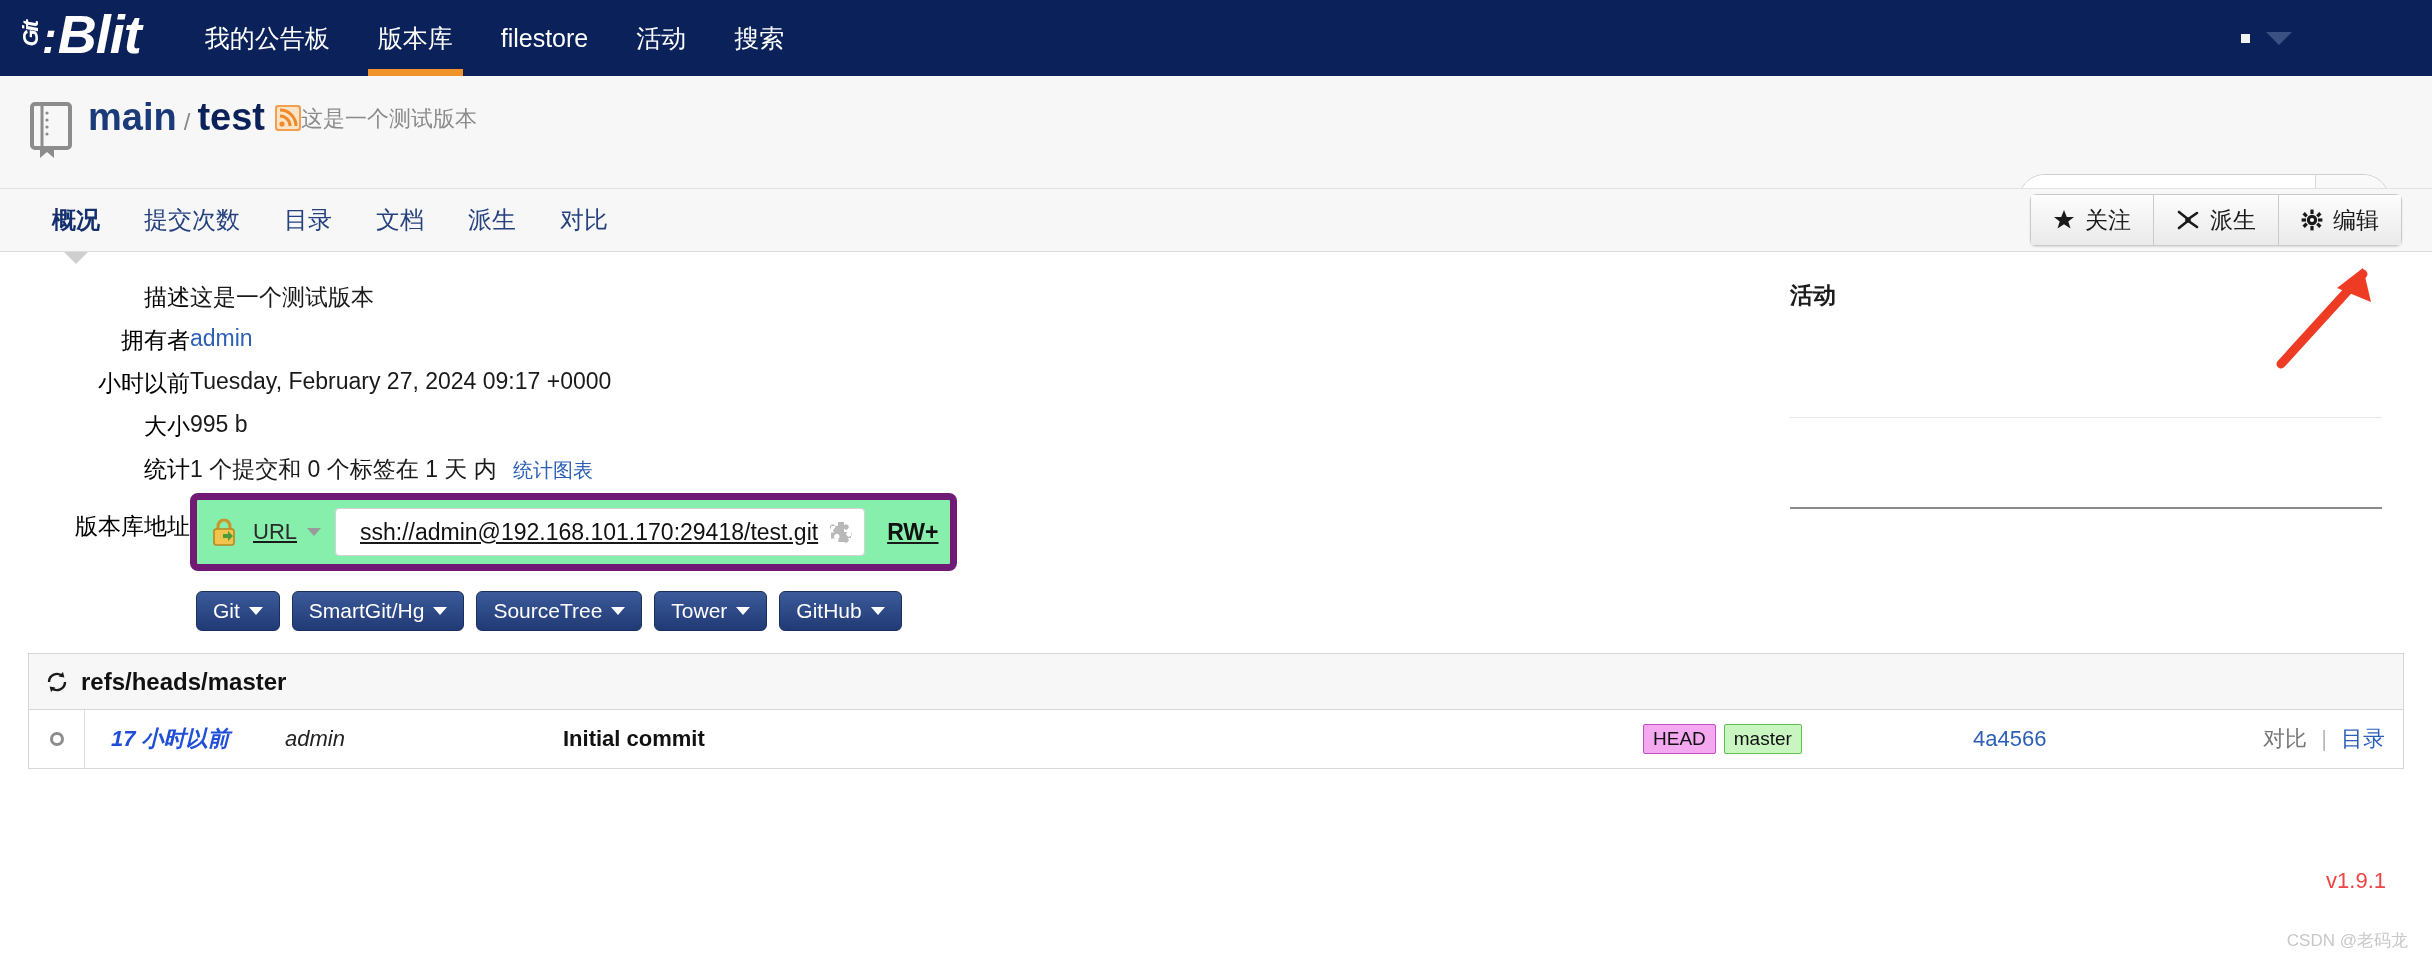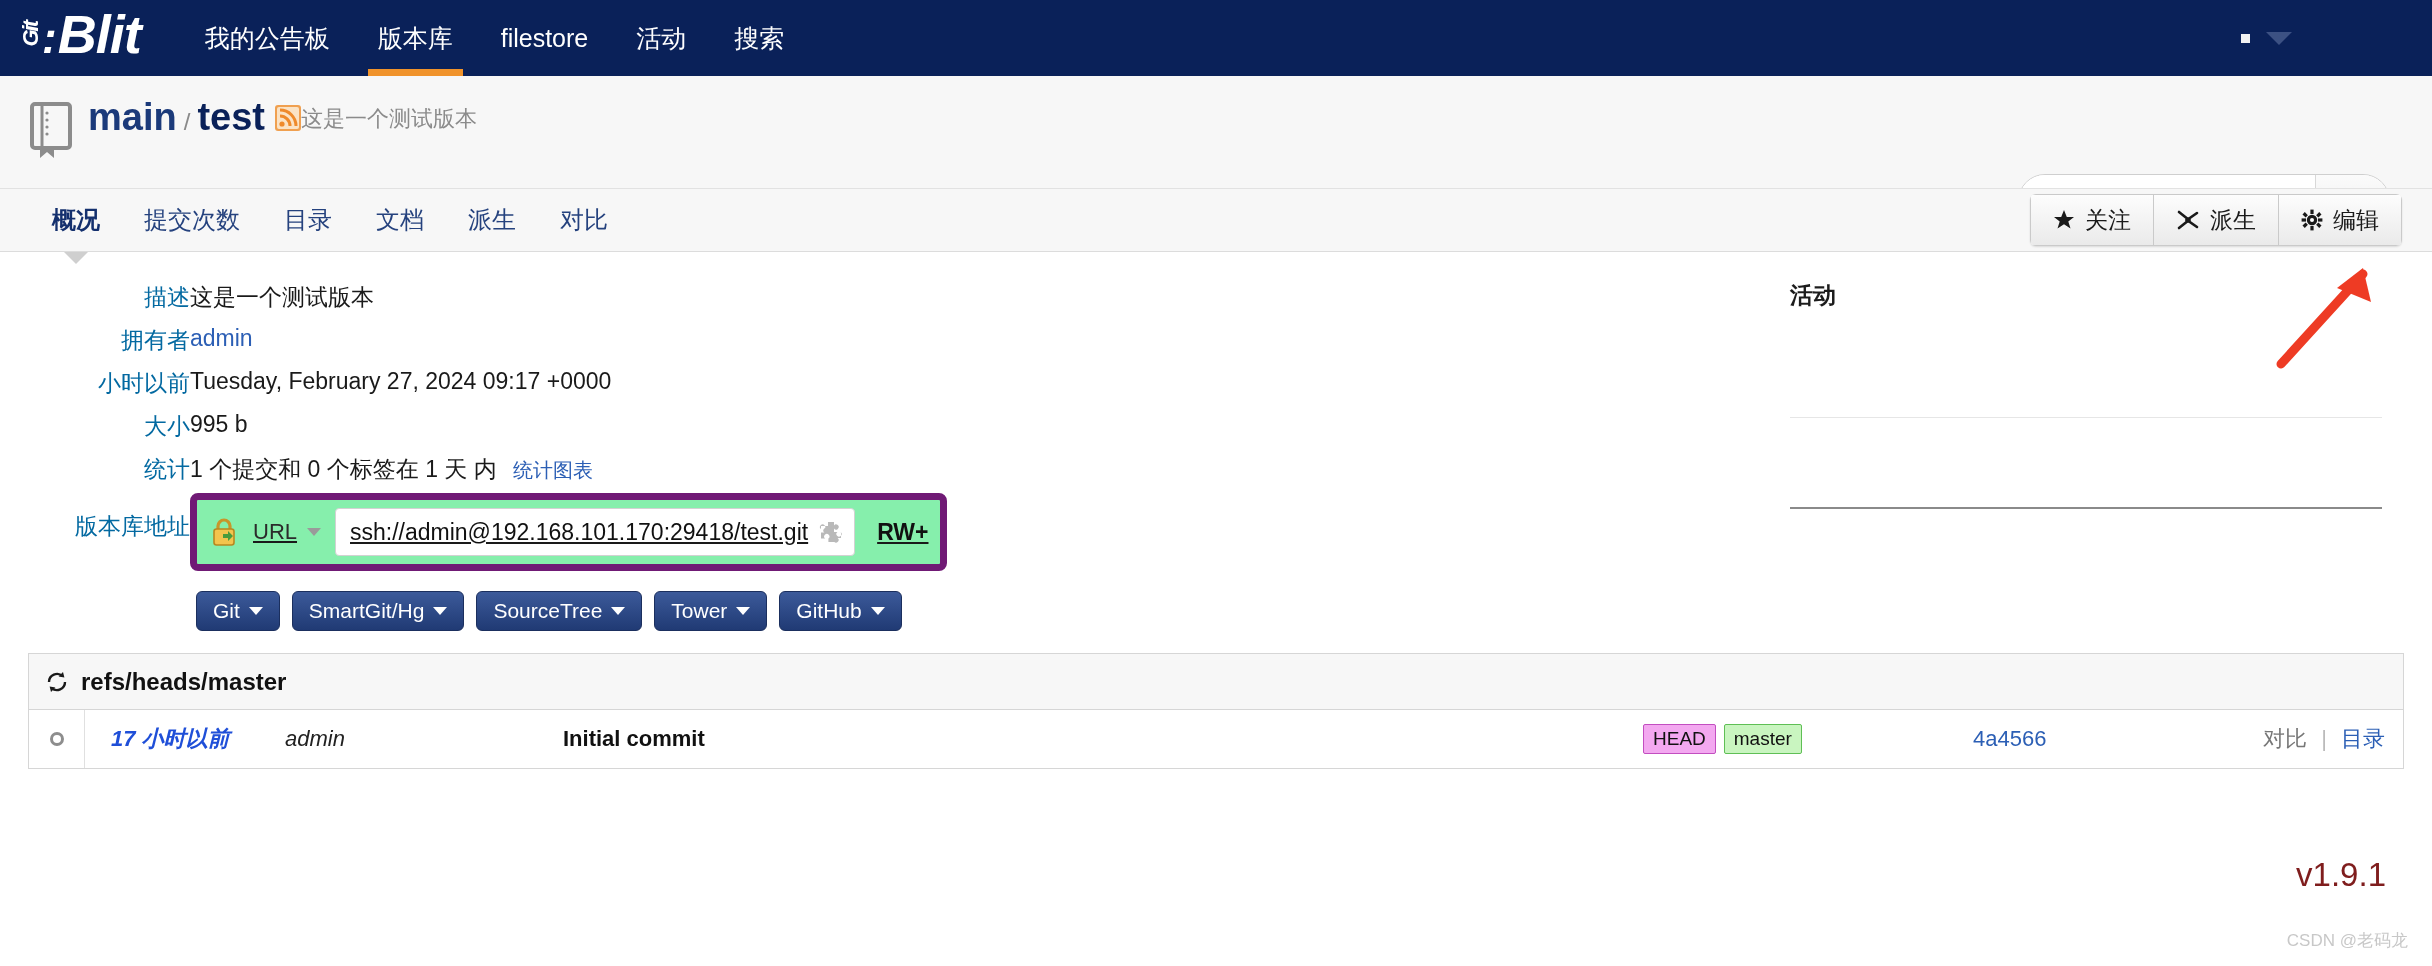--- a/index.html
+++ b/index.html
@@ -257,21 +257,21 @@
     padding: 0;
     position: relative;
   }
   .left-col { width: 1760px; padding: 24px 0 0 0; }
   .right-col { flex: 1; padding: 24px 50px 0 30px; }
 
   table.infotbl { border-collapse: collapse; }
   table.infotbl td { vertical-align: top; padding: 6px 0; }
   td.lbl {
     text-align: right;
-    color: #0369a1;
+    color: #000000;
     font-size: 23px;
     width: 190px;
     padding-right: 18px;
     white-space: nowrap;
   }
   td.val { font-size: 23px; color: #1a1a1a; padding-left: 4px; }
   .lnk { color: #2c5fb5; text-decoration: none; cursor: pointer; }
   .lnk-sm { color: #2c5fb5; font-size: 20px; text-decoration: none; cursor: pointer; }
 
   
@@ -298,21 +298,21 @@
     border-left: 7px solid transparent;
     border-right: 7px solid transparent;
     border-top: 8px solid #9a9a9a;
   }
   .url-field {
     display: flex; align-items: center;
     background: #fff;
     border: 1px solid #d2d2d2;
     border-radius: 4px;
     height: 48px;
-    padding: 0 10px 0 14px;
+    padding: 0 10px 0 24px;
     gap: 10px;
   }
   .url-text {
     font-size: 23px; color: #111;
     font-family: "Liberation Sans", "DejaVu Sans", sans-serif;
     white-space: nowrap;
   }
   .puzzle-icon { width: 26px; height: 26px; cursor: pointer; }
   .rw { font-size: 23px; font-weight: bold; color: #111; margin-left: 14px; }
 
@@ -396,22 +396,22 @@
   .badge.branch { background: #c9f5c0; border: 1px solid #5fbf55; color: #111; }
   .c-hash { width: 240px; color: #2c5fb5; text-align: left; cursor: pointer; }
   .c-links { width: 190px; text-align: right; padding-right: 18px; color: #777; font-size: 22px; white-space: nowrap; }
   .c-links .sep { color: #bbb; margin: 0 8px; }
 
   
   .footer {
     position: absolute;
     right: 46px;
     bottom: 72px;
-    font-size: 33px;
-    color: #7f1d1d;
+    font-size: 22px;
+    color: #ef4444;
     cursor: pointer;
   }
   .watermark {
     position: absolute;
     right: 24px;
     bottom: 14px;
     font-size: 17px;
     color: #c8c8c8;
   }
 

